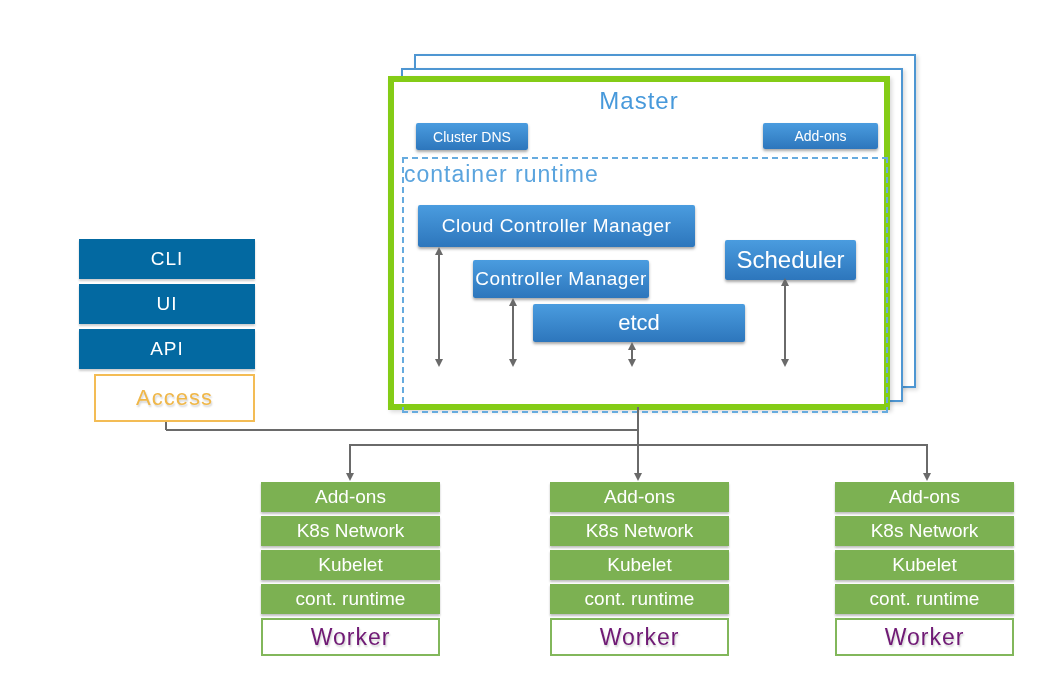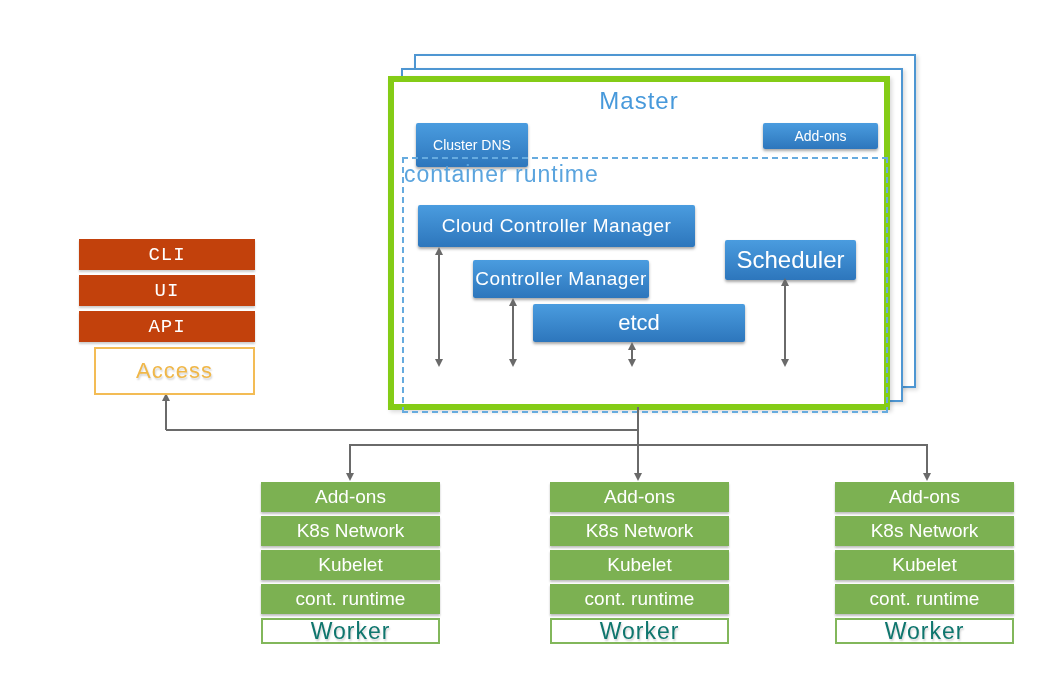--- a/index.html
+++ b/index.html
@@ -26,21 +26,21 @@
     font-size:24px; color:#4799db; letter-spacing:1px;
   }
 
   
   .bluebox {
     position:absolute; display:flex; align-items:center; justify-content:center;
     background:linear-gradient(180deg,#4a9cdf 0%,#2d76bc 100%);
     color:#ffffff; border-radius:2px; box-shadow:0 2px 3px rgba(0,0,0,0.35);
     text-align:center; white-space:nowrap;
   }
-  .cluster-dns { left:22px; top:41px; width:112px; height:44px; font-size:14px; }
+  .cluster-dns { left:22px; top:41px; width:112px; height:27px; font-size:14px; }
   .addons-btn  { left:369px; top:41px; width:115px; height:26px; font-size:14px; }
 
   
   .runtime {
     position:absolute; left:8px; top:75px; width:486px; height:256px;
     border:2px dashed #66abdf; box-sizing:border-box;
   }
   .runtime-title {
     position:absolute; left:0; right:0; top:2px; 
     font-size:23px; color:#5aa4de; letter-spacing:1px;
@@ -75,47 +75,46 @@
   .access-line { left:166px; top:429px; width:472px; }
   .worker-line { left:350px; top:444px; width:578px; }
   .a-access { left:165px; top:400px; height:30px; }
   .a-w1 { left:349px; top:444px; height:30px; }
   .a-w2 { left:637px; top:444px; height:30px; }
   .a-w3 { left:926px; top:444px; height:30px; }
 
   
   .access-stack { position:absolute; left:79px; top:239px; width:176px; }
   .orange-row {
-    height:31px; margin-bottom:5px; background:#c2410c;
+    height:40px; margin-bottom:5px; background:#0369a1;
     display:flex; align-items:center; justify-content:center;
     color:#ffffff; font-size:19px; letter-spacing:1px;
     box-shadow:0 2px 2px rgba(0,0,0,0.2);
-    font-family:Liberation Mono, monospace;
   }
   .access-label {
     height:48px; background:#ffffff; border:2px solid #f3bc55; box-sizing:border-box;
     display:flex; align-items:center; justify-content:center;
     color:#f0b748; font-size:22px; letter-spacing:1px;
     text-shadow:1px 2px 2px rgba(0,0,0,0.18);
     margin-left:15px;
   }
 
   
   .worker-stack { position:absolute; top:482px; width:179px; }
   .ws1 { left:261px; } .ws2 { left:550px; } .ws3 { left:835px; }
   .green-row {
     height:30px; margin-bottom:4px; background:#7cb152;
     display:flex; align-items:center; justify-content:center;
     color:#ffffff; font-size:19px; white-space:nowrap;
     box-shadow:0 2px 2px rgba(0,0,0,0.25);
   }
   .worker-label {
-    height:26px; background:#ffffff; border:2px solid #82b75b; box-sizing:border-box;
+    height:38px; background:#ffffff; border:2px solid #82b75b; box-sizing:border-box;
     display:flex; align-items:center; justify-content:center;
-    color:#0f766e; font-size:23px; letter-spacing:1px;
+    color:#701a75; font-size:23px; letter-spacing:1px;
     text-shadow:1px 2px 2px rgba(0,0,0,0.18);
   }
 </style>
 </head>
 <body>
 
 <div class="canvas">
 
   <div class="stack-page page3"></div>
   <div class="stack-page page2"></div>

